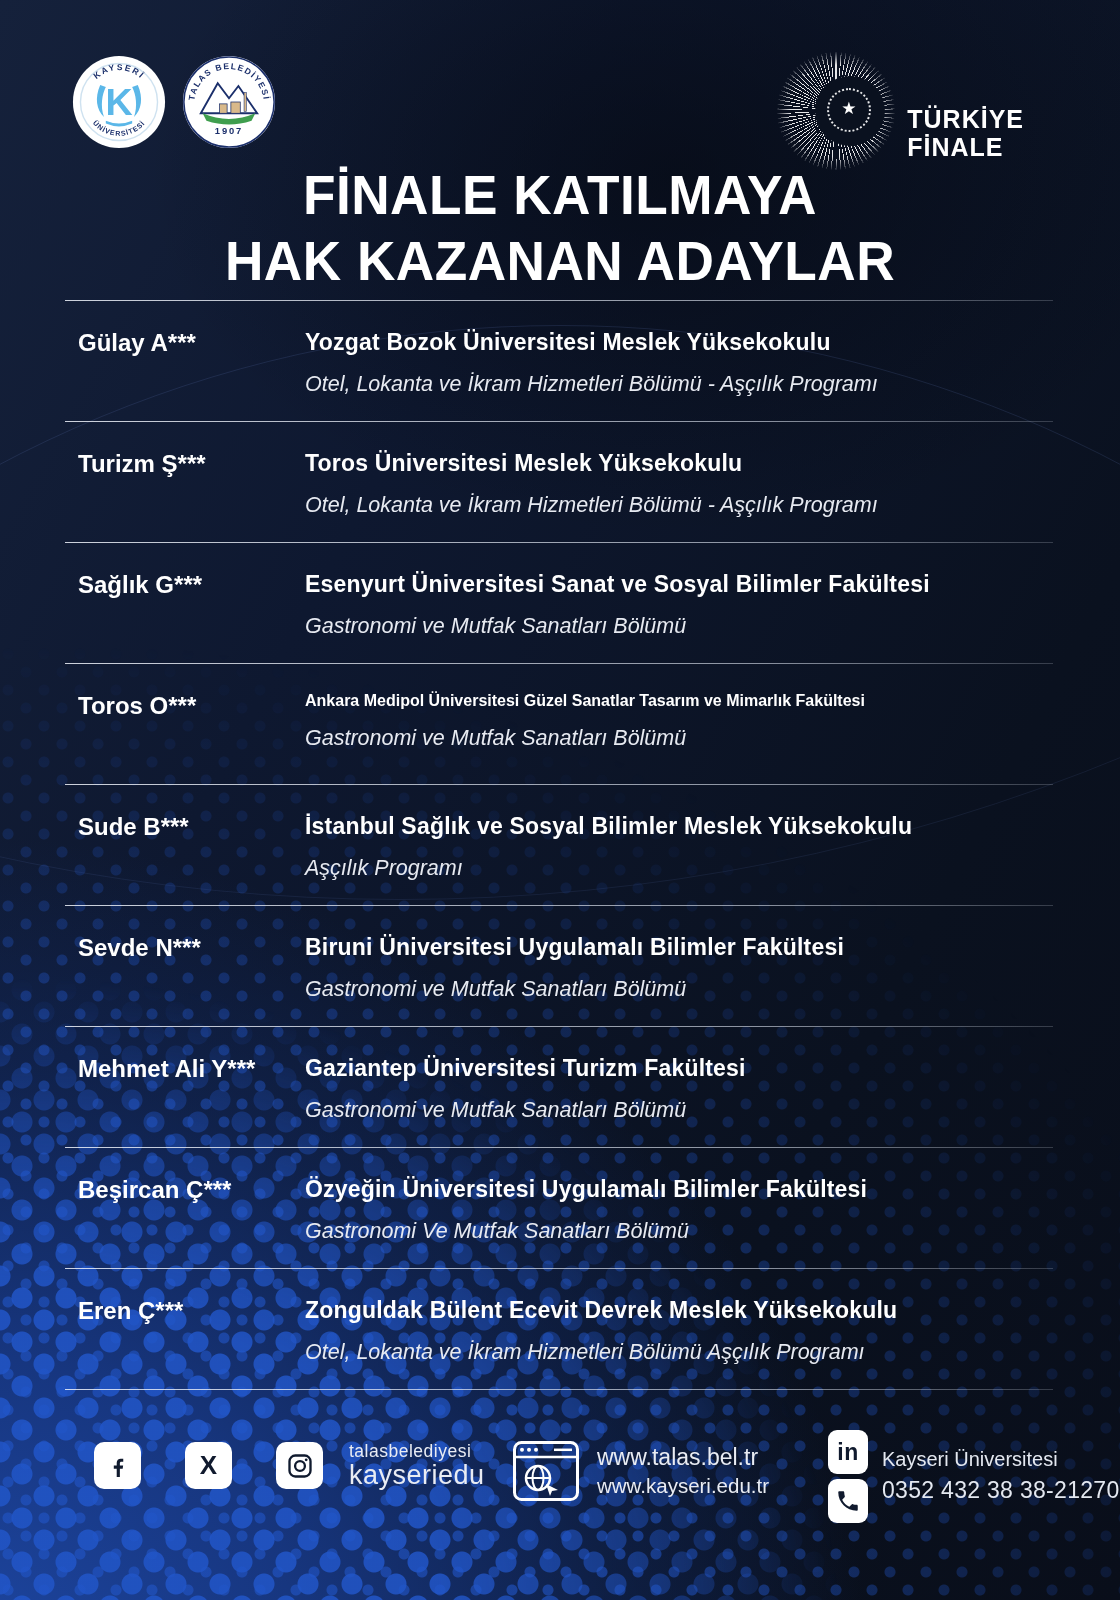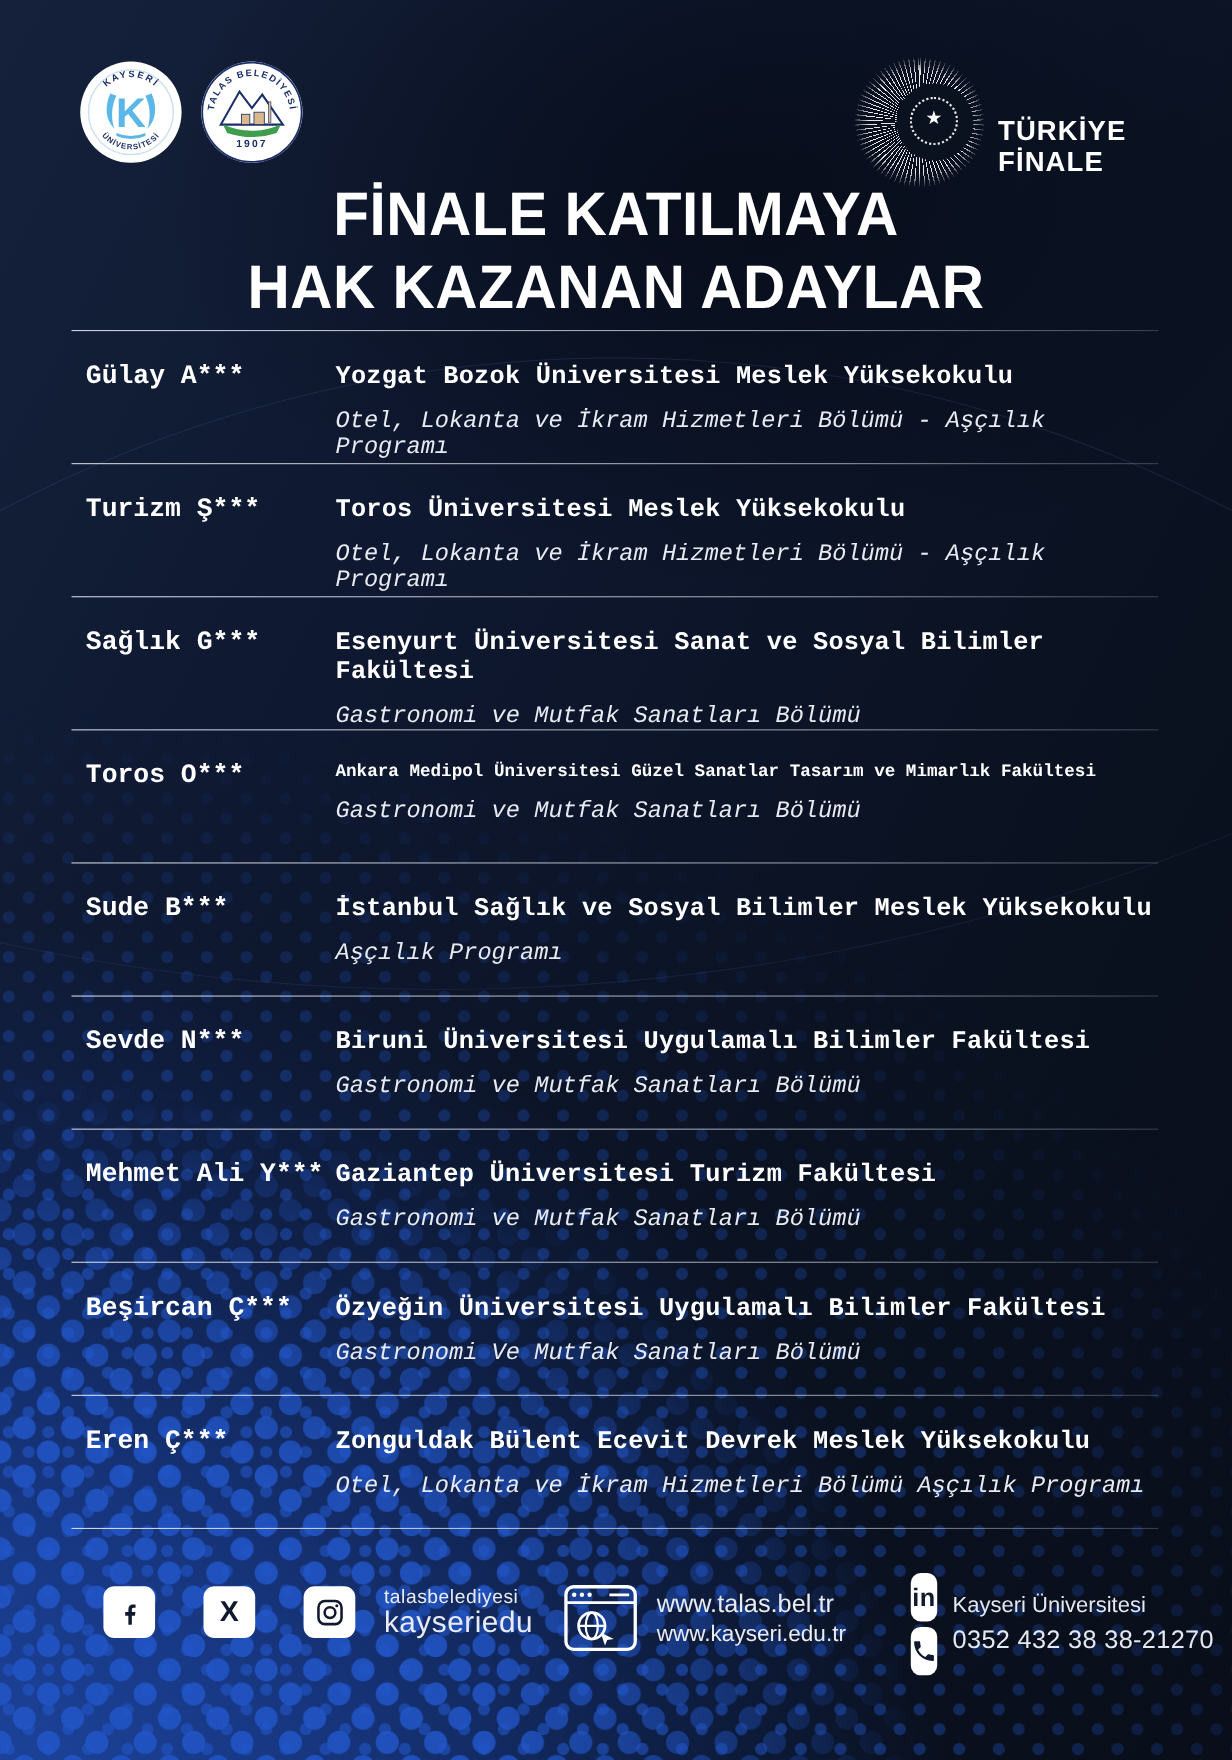--- a/index.html
+++ b/index.html
@@ -48,37 +48,37 @@
   .ty-dotring{position:absolute;left:50px;top:36px;width:44px;height:44px;border-radius:50%;border:2px dotted rgba(255,255,255,0.9);}
   .ty-star{position:absolute;left:64px;top:46px;font-size:17px;color:#fff;}
   .ty-text{font-weight:700;font-size:25px;line-height:1.12;letter-spacing:1px;margin-top:44px;}
 
   
   .title{position:absolute;top:162px;left:0;width:100%;text-align:center;
     font-weight:700;font-size:56px;line-height:1.17;letter-spacing:.5px;
     transform:scaleX(.95);}
 
   
-  .list{position:absolute;top:300px;left:65px;right:67px;font-family:Liberation Mono, monospace;}
+  .list{position:absolute;top:300px;left:65px;right:67px;}
   .sep{height:1px;background:linear-gradient(90deg, rgba(238,242,250,0.85) 0%, rgba(226,233,245,0.6) 70%, rgba(226,233,245,0.2) 100%);}
   .crow{position:relative;min-height:120px;padding:28px 0 0 0;}
   .cname{position:absolute;left:13px;top:28px;font-weight:700;font-size:24px;}
   .cdetail{margin-left:240px;}
   .cuni{font-weight:700;font-size:23px;letter-spacing:.2px;}
   .cuni.compact{font-size:16px;letter-spacing:0;}
   .cdept{margin-top:16px;font-style:italic;font-size:21.5px;color:#e7eaf1;font-weight:400;}
 
   
   .footer{position:absolute;top:1428px;left:0;width:100%;height:84px;z-index:3;}
   .fgroup{position:absolute;display:flex;align-items:center;}
   .f-left{left:94px;top:14px;gap:44px;}
   .f-mid{left:512px;top:12px;gap:17px;}
   .f-right{left:828px;top:2px;gap:14px;}
   .sq{width:47px;height:47px;border-radius:10px;background:#fff;display:flex;align-items:center;justify-content:center;color:#101a2e;flex:0 0 auto;}
-  .sq.small{width:24px;height:44px;border-radius:9px;align-items:center;}
+  .sq.small{width:40px;height:44px;border-radius:9px;align-items:center;}
   .x-glyph{font-weight:700;font-size:26px;color:#101a2e;}
   .in-glyph{font-weight:700;font-size:23px;color:#101a2e;letter-spacing:.5px;}
   .handle{margin-left:-18px;color:#e9ecf3;line-height:1.05;}
   .handle .h1{font-size:17.5px;letter-spacing:.5px;}
   .handle .h2{font-size:27px;letter-spacing:.5px;}
   .web{color:#e9ecf3;line-height:1.3;}
   .web .w1{font-size:23px;}
   .web .w2{font-size:20.5px;}
   .stack{display:flex;flex-direction:column;gap:5px;}
   .contact{color:#e4e8f0;line-height:1.45;}

